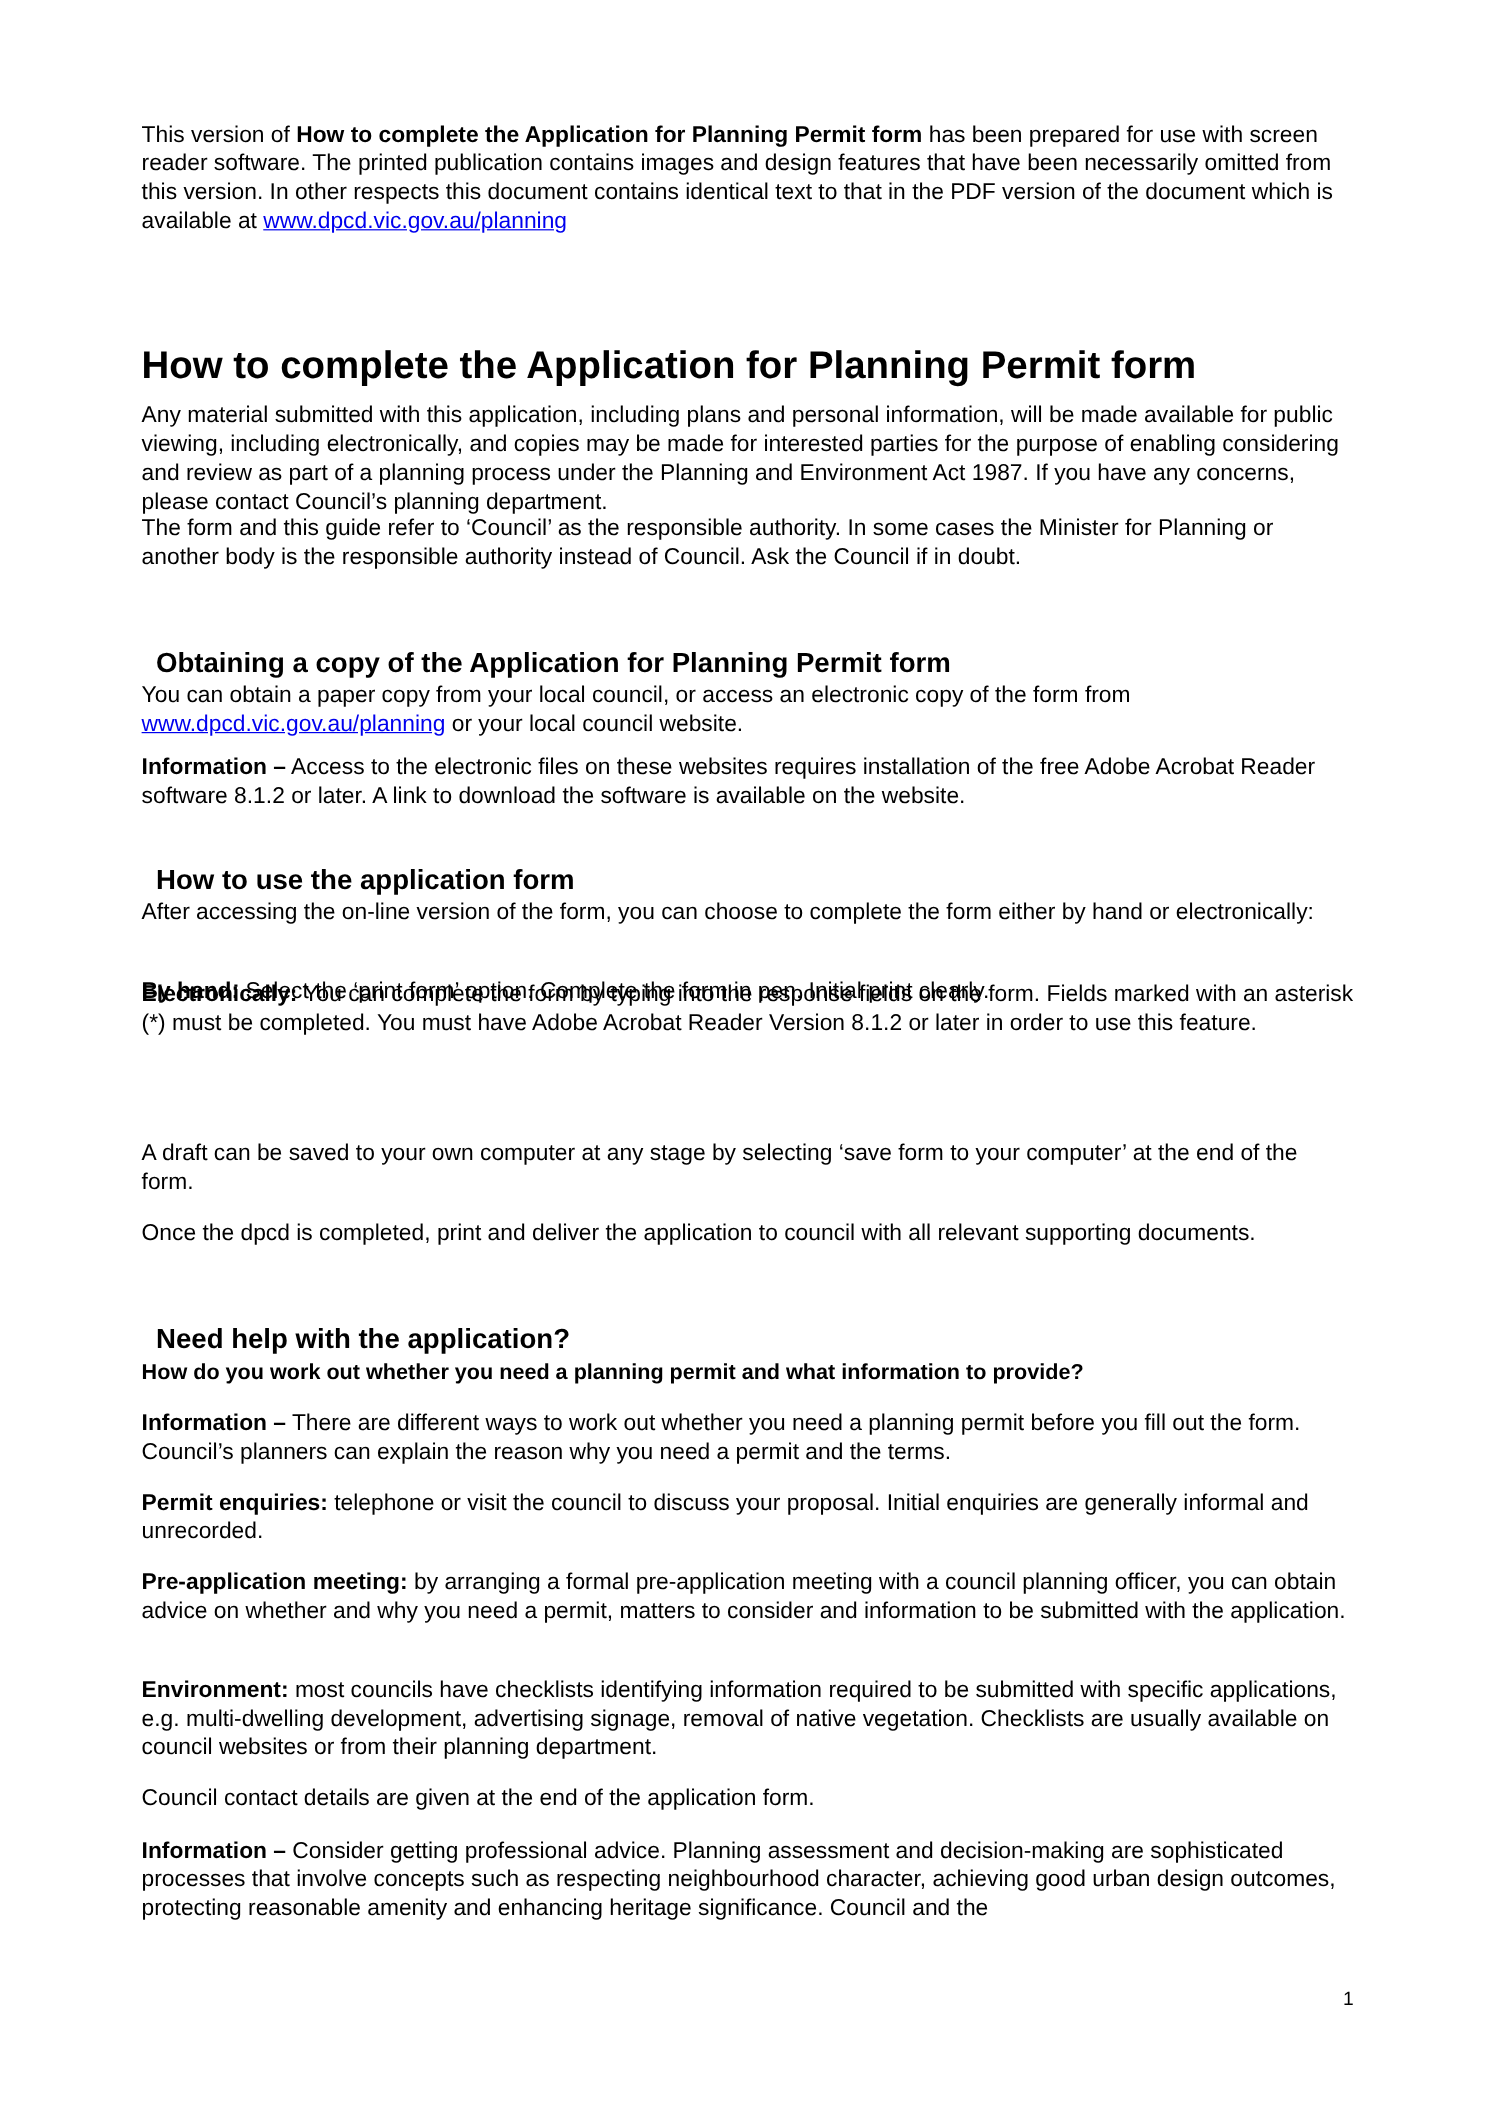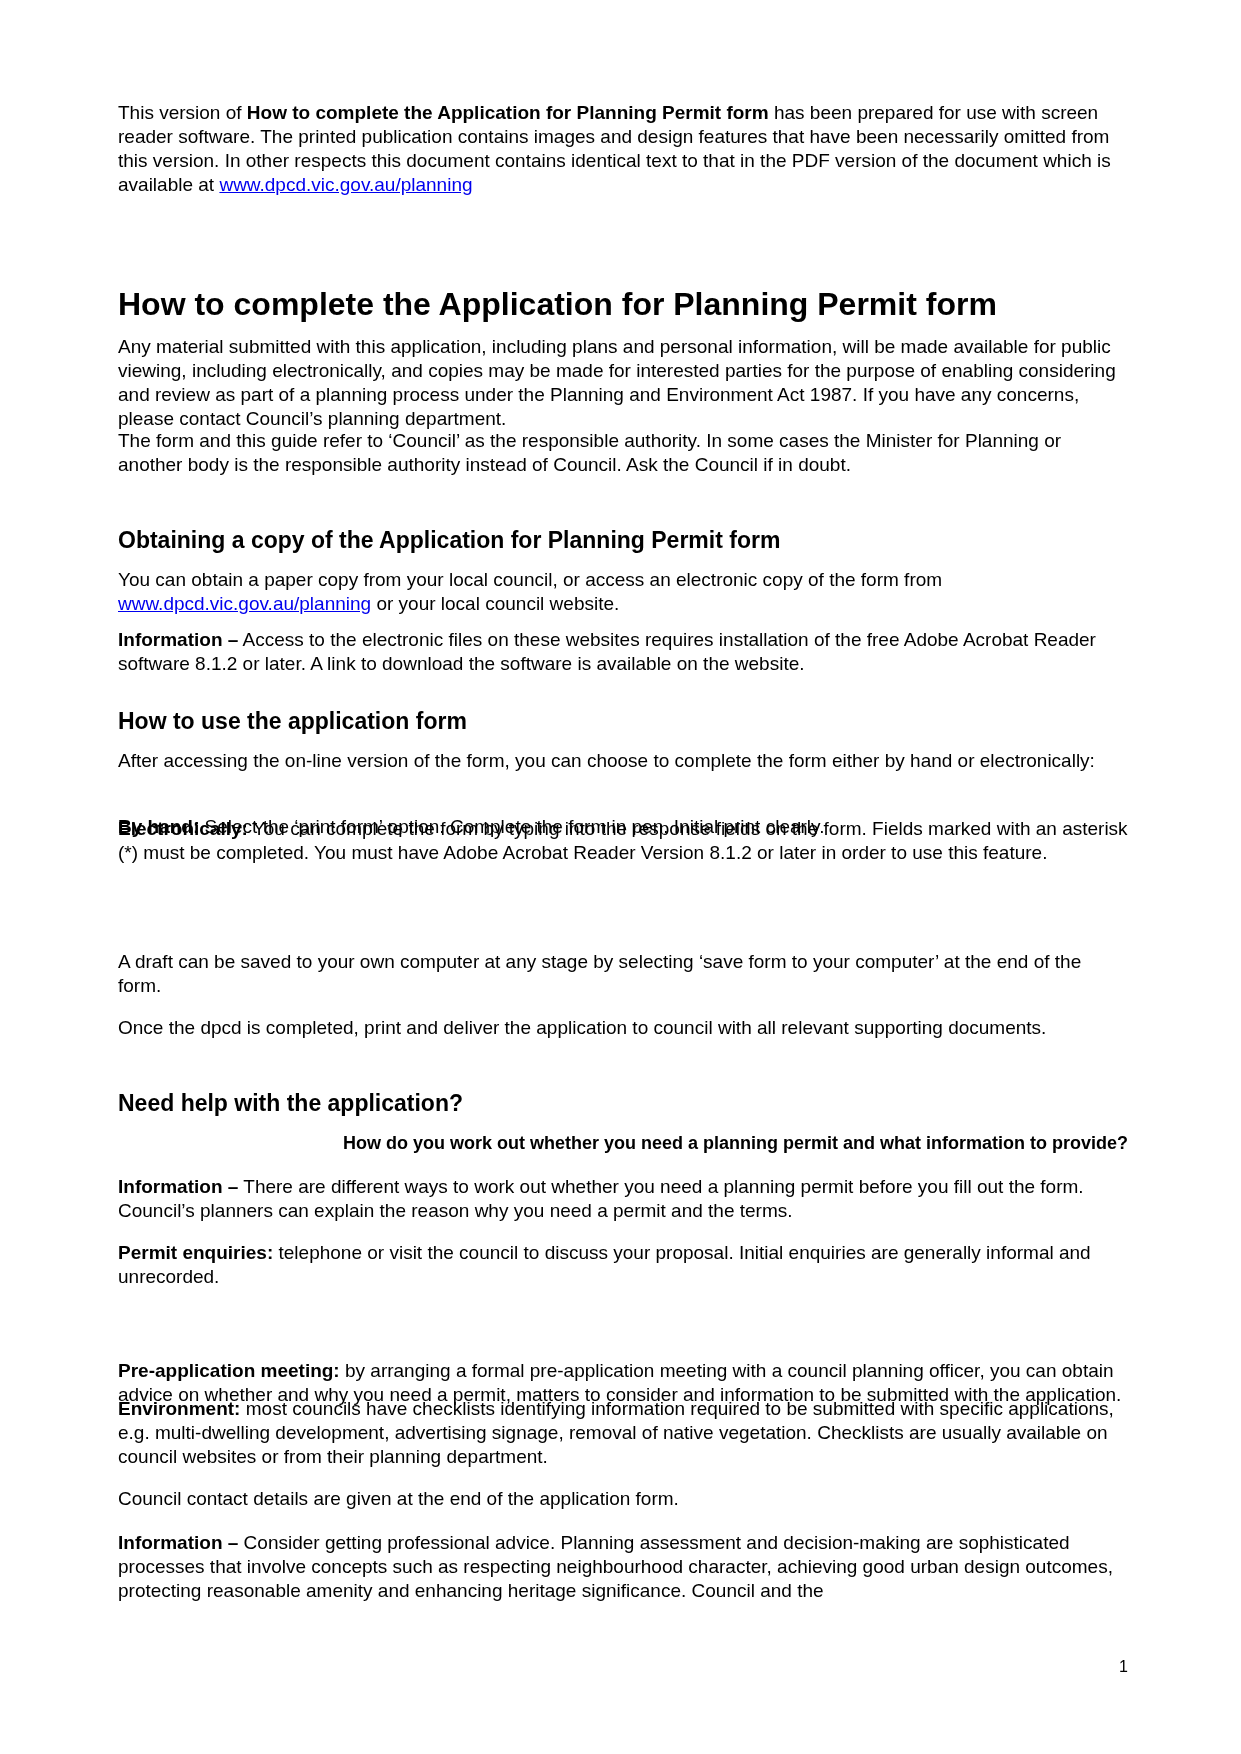--- a/index.html
+++ b/index.html
@@ -7,22 +7,22 @@
     .page {
       position: absolute; left: 118px; top: 0; width: 1010px;
       font-family: "Liberation Sans", sans-serif; color: #000;
       font-size: 19px; line-height: 24px;
     }
     p { margin: 0; }
     .b { font-weight: bold; }
     a { color: #0000ee; text-decoration: underline; }
     .intro { position: absolute; top: 101px; left: 0; width: 1010px; }
     .h1 { position: absolute; top: 285px; left: 0; font-size: 32px; line-height: 38px; font-weight: bold; margin: 0; }
-    .h2 { font-size: 23px; line-height: 28px; font-weight: bold; margin: 0; }
-    .h3 { font-size: 18px; line-height: 24px; font-weight: bold; margin: 0; text-align: right; }
+    .h2 { font-size: 23px; line-height: 28px; font-weight: bold; margin: 12px; }
+    .h3 { font-size: 18px; line-height: 24px; font-weight: bold; margin: 0; }
     .abs { position: absolute; left: 0; width: 1010px; }
     .pagenum { position: absolute; top: 1655px; right: 0; font-size: 16px; }
   </style>
 </head>
 <body>
 
 <div class="page">
 
   <p class="intro"><span>This version of </span><span class="b">How to complete the Application for Planning Permit form</span><span> has been prepared for use with screen reader software. The printed publication contains images and design features that have been necessarily omitted from this version. In other respects this document contains identical text to that in the PDF version of the document which is available at </span><a>www.dpcd.vic.gov.au/planning</a></p>
 
@@ -39,19 +39,19 @@
   <p class="abs" style="top:749px">After accessing the on-line version of the form, you can choose to complete the form either by hand or electronically:</p>
   <p class="abs" style="top:815px"><span class="b">By hand:</span><span> Select the ‘print form’ option. Complete the form in pen. Initial print clearly.</span></p>
   <p class="abs" style="top:817px"><span class="b">Electronically:</span><span> You can complete the form by typing into the response fields on the form. Fields marked with an asterisk (*) must be completed. You must have Adobe Acrobat Reader Version 8.1.2 or later in order to use this feature.</span></p>
   <p class="abs" style="top:950px">A draft can be saved to your own computer at any stage by selecting ‘save form to your computer’ at the end of the form.</p>
   <p class="abs" style="top:1016px">Once the dpcd is completed, print and deliver the application to council with all relevant supporting documents.</p>
 
   <h2 class="h2 abs" style="top:1089px">Need help with the application?</h2>
   <p class="h3 abs" style="top:1131px">How do you work out whether you need a planning permit and what information to provide?</p>
   <p class="abs" style="top:1175px"><span class="b">Information –</span><span> There are different ways to work out whether you need a planning permit before you fill out the form. Council’s planners can explain the reason why you need a permit and the terms.</span></p>
   <p class="abs" style="top:1241px"><span class="b">Permit enquiries:</span><span> telephone or visit the council to discuss your proposal. Initial enquiries are generally informal and unrecorded.</span></p>
-  <p class="abs" style="top:1359px"><span class="b">Pre-application meeting:</span><span> by arranging a formal pre-application meeting with a council planning officer, you can obtain advice on whether and why you need a permit, matters to consider and information to be submitted with the application.</span></p>
+  <p class="abs" style="top:1307px"><span class="b">Pre-application meeting:</span><span> by arranging a formal pre-application meeting with a council planning officer, you can obtain advice on whether and why you need a permit, matters to consider and information to be submitted with the application.</span></p>
   <p class="abs" style="top:1397px"><span class="b">Environment:</span><span> most councils have checklists identifying information required to be submitted with specific applications, e.g. multi-dwelling development, advertising signage, removal of native vegetation. Checklists are usually available on council websites or from their planning department.</span></p>
   <p class="abs" style="top:1487px">Council contact details are given at the end of the application form.</p>
   <p class="abs" style="top:1531px"><span class="b">Information –</span><span> Consider getting professional advice. Planning assessment and decision-making are sophisticated processes that involve concepts such as respecting neighbourhood character, achieving good urban design outcomes, protecting reasonable amenity and enhancing heritage significance. Council and the</span></p>
 
   <span class="pagenum">1</span>
 </div>
 
 </body></html>

